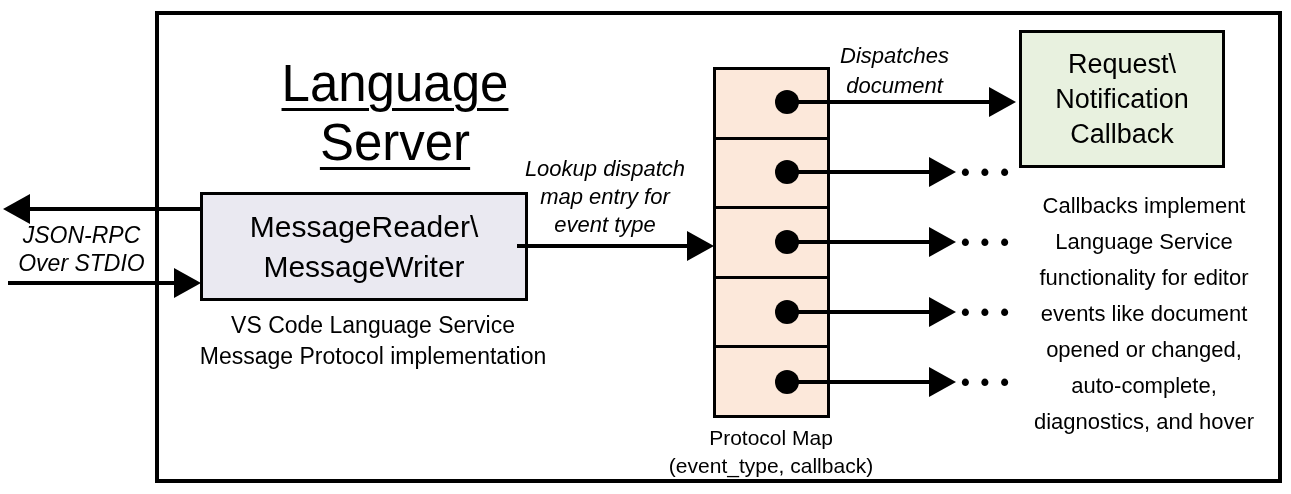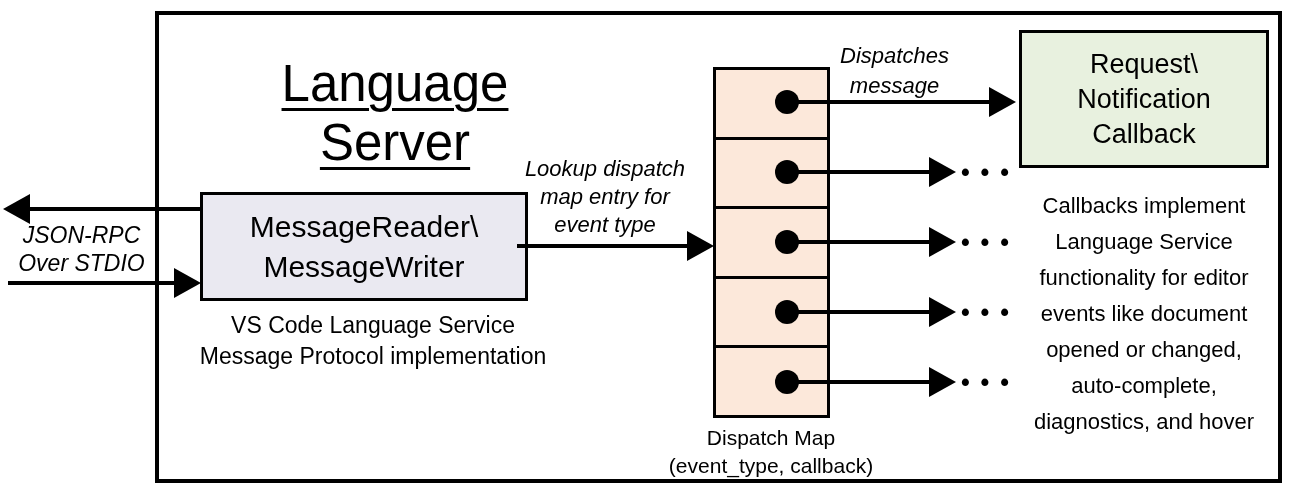--- a/index.html
+++ b/index.html
@@ -24,21 +24,21 @@
   .ah-right{position:absolute;width:0;height:0;
     border-top:15px solid transparent;border-bottom:15px solid transparent;
     border-left:27px solid var(--stroke);}
   .ah-left{position:absolute;width:0;height:0;
     border-top:15px solid transparent;border-bottom:15px solid transparent;
     border-right:27px solid var(--stroke);}
   .node{position:absolute;border:3px solid var(--stroke);box-sizing:border-box;
     display:flex;align-items:center;justify-content:center;text-align:center;color:#000;}
   .message-box{left:200px;top:192px;width:328px;height:109px;
     background:var(--message-box-fill);font-size:30px;line-height:40px;}
-  .callback-box{left:1019px;top:30px;width:250px;height:138px;
+  .callback-box{left:1019px;top:30px;width:206px;height:138px;
     background:var(--callback-box-fill);font-size:27px;line-height:35px;}
   .dispatch-map{position:absolute;left:713px;top:67px;width:117px;height:351px;
     background:var(--dispatch-map-fill);border:3px solid var(--stroke);box-sizing:border-box;
     display:flex;flex-direction:column;}
   .map-cell{flex:1;}
   .map-cell:not(:last-child){border-bottom:3px solid var(--stroke);}
   .dot{position:absolute;width:24px;height:24px;border-radius:50%;background:var(--stroke);}
   .ellipsis{position:absolute;width:52px;height:30px;line-height:30px;text-align:center;
     font-size:25px;font-weight:bold;letter-spacing:2px;color:#000;}
 </style>
@@ -71,31 +71,31 @@
   <div class="hline" style="left:517px;top:244px;width:172px;"></div>
   <div class="ah-right" style="left:687px;top:231px;"></div>
 
   <div class="dispatch-map">
     <div class="map-cell"></div>
     <div class="map-cell"></div>
     <div class="map-cell"></div>
     <div class="map-cell"></div>
     <div class="map-cell"></div>
   </div>
-  <div class="label ml" style="left:645px;top:424px;width:252px;font-size:21px;line-height:28px;">Dispatch Map
+  <div class="label ml" style="left:645px;top:424px;width:252px;font-size:21px;line-height:28px;">Protocol Map
 (event_type, callback)</div>
 
   <div class="dot" style="left:775px;top:90px;"></div>
   <div class="dot" style="left:775px;top:160px;"></div>
   <div class="dot" style="left:775px;top:230px;"></div>
   <div class="dot" style="left:775px;top:300px;"></div>
   <div class="dot" style="left:775px;top:370px;"></div>
 
   <div class="label italic ml" style="left:812px;top:41px;width:165px;font-size:22px;line-height:30px;">Dispatches
-message</div>
+document</div>
   <div class="hline" style="left:787px;top:100px;width:204px;"></div>
   <div class="ah-right" style="left:989px;top:87px;"></div>
 
   <div class="hline" style="left:787px;top:170px;width:144px;"></div>
   <div class="ah-right" style="left:929px;top:157px;"></div>
   <div class="ellipsis" style="left:960px;top:157px;">• • •</div>
 
   <div class="hline" style="left:787px;top:240px;width:144px;"></div>
   <div class="ah-right" style="left:929px;top:227px;"></div>
   <div class="ellipsis" style="left:960px;top:227px;">• • •</div>

